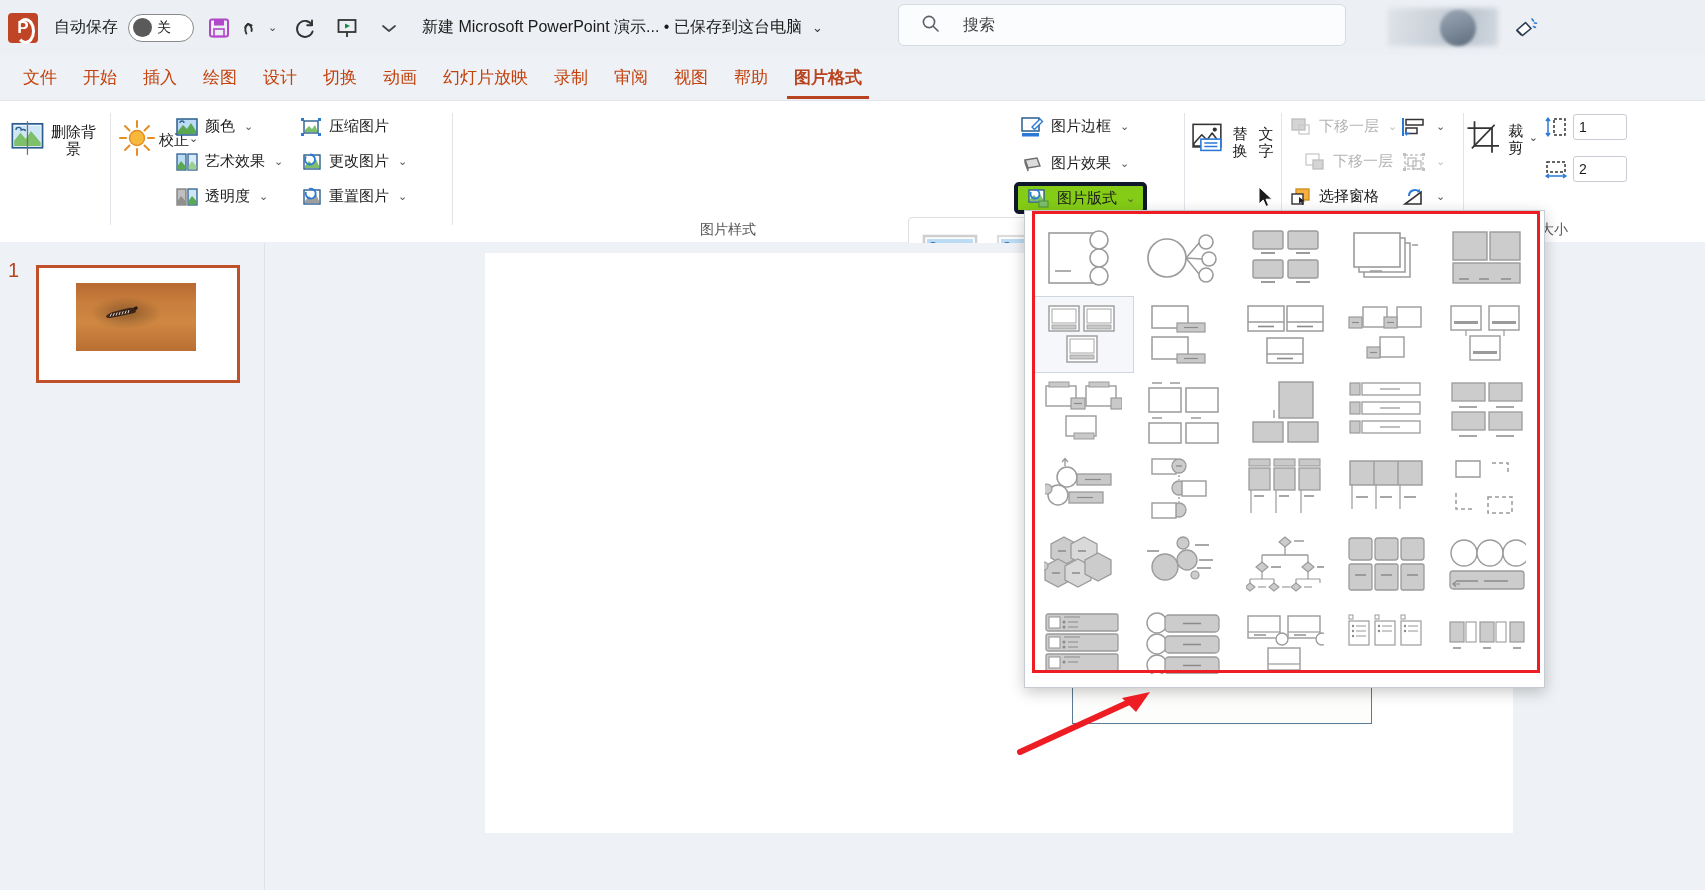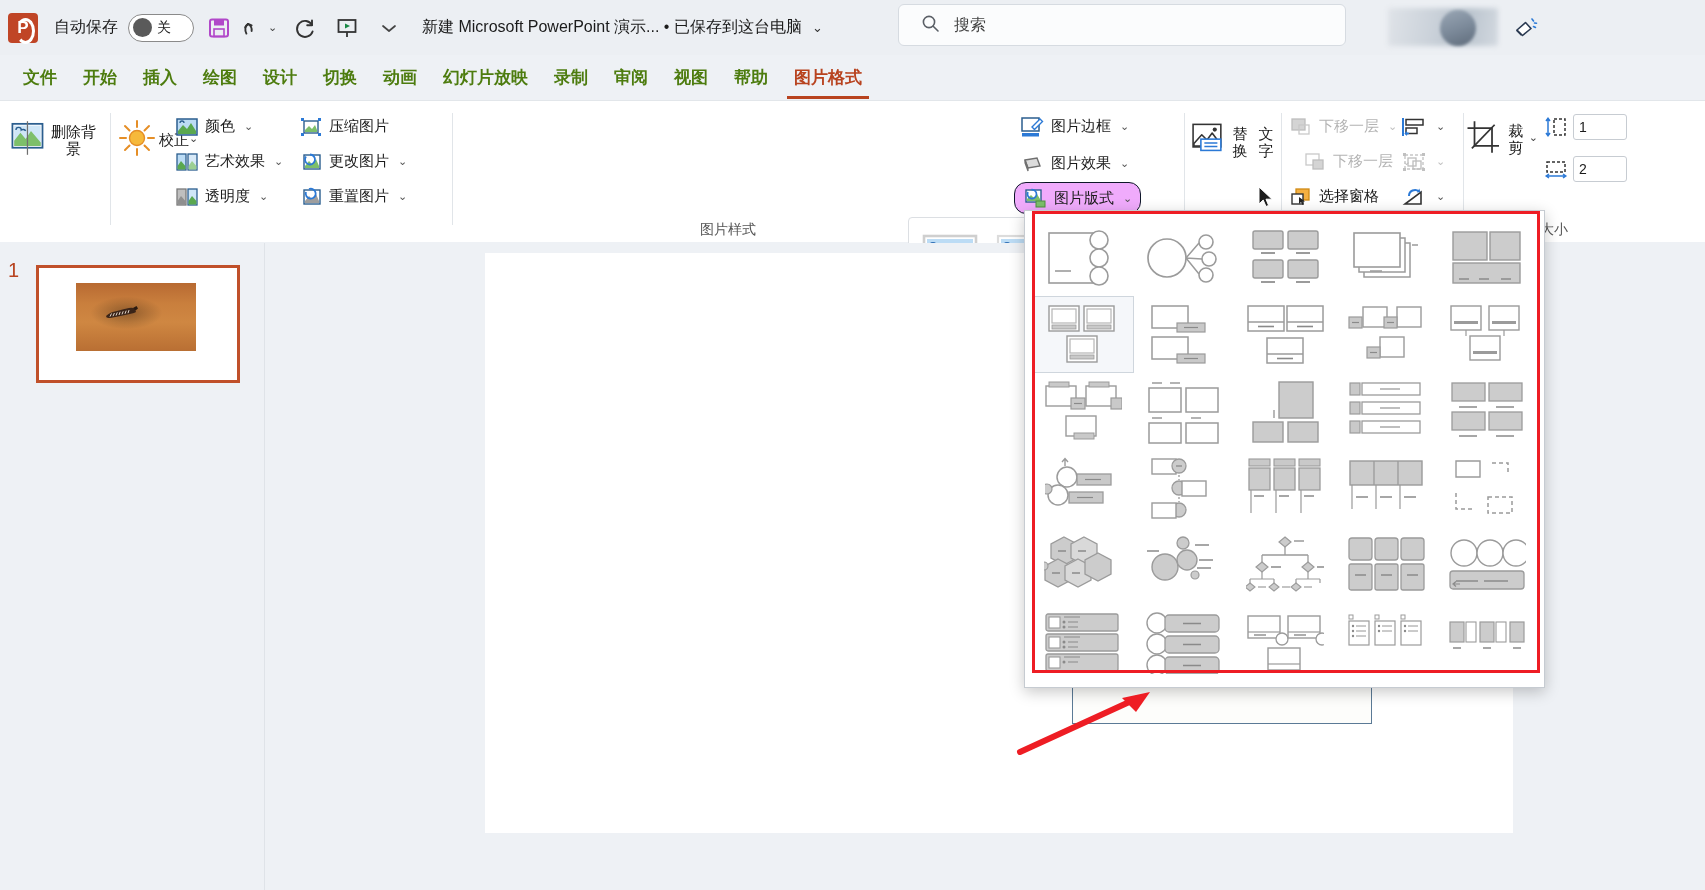--- a/index.html
+++ b/index.html
@@ -44,44 +44,43 @@
   .doc-title {
     margin-left: 16px; font-size: 16px; color: #1b1b1b; white-space: nowrap;
   }
   .title-caret { margin-left: 10px; font-size: 13px; color: #333; }
   .searchbar {
     position: absolute; left: 898px; top: 4px; width: 448px; height: 42px;
     background: #fbfcfd; border: 1px solid #d6dbe1; border-radius: 6px;
     display: flex; align-items: center; padding-left: 22px; gap: 14px;
   }
   .searchbar .sq { font-size: 16px; color: #5a5f66; }
-  .search-ph { font-size: 16px; color: #444; }
+  .search-ph { font-size: 16px; color: #444; margin-left: 9px; }
   .acct-blur {
     position: absolute; left: 1388px; top: 8px; width: 110px; height: 38px;
     background: linear-gradient(100deg,#dfe3e8 0%,#cbd2da 40%,#b9c3cd 68%,#d3d9e0 100%);
     filter: blur(2.5px); border-radius: 3px;
   }
   .acct-av {
     position: absolute; left: 1440px; top: 10px; width: 36px; height: 36px;
     border-radius: 50%;
     background: linear-gradient(160deg,#9aa7b5 0%,#7d8b9b 50%,#5e6b7a 100%);
     filter: blur(1.6px);
   }
   .megaphone { position: absolute; left: 1508px; top: 10px; width: 34px; height: 34px;
     display:flex;align-items:center;justify-content:center; }
 
   
   .tabs {
     position: absolute; left: 0; top: 55px; width: 1705px; height: 45px;
     background: #eef1f5; display: flex; align-items: center; padding-left: 10px;
   }
   .tab {
-    font-size: 17px; color: #4d7c0f; padding: 4px 13px; cursor: default;
+    font-size: 17px; color: #c2410c; padding: 4px 13px; cursor: default;
     white-space: nowrap;
-    font-weight: bold;
   }
   .tab.active {
     color: #b8431f; font-weight: bold; position: relative;
   }
   .tab.active::after {
     content: ""; position: absolute; left: 6px; right: 6px; bottom: -6px;
     height: 3px; background: #b8431f;
   }
 
   
@@ -104,21 +103,21 @@
   .bigbtn .mini-caret { font-size: 11px; color: #444; margin-top: 1px; }
 
   .smallbtn {
     display: flex; align-items: center; gap: 7px; height: 31px;
     padding: 0 4px; cursor: default; white-space: nowrap;
   }
   .smallbtn .lbl { font-size: 15px; color: #1b1b1b; }
   .smallbtn.disabled .lbl { color: #b3b3b3; }
   .smallbtn .cv { font-size: 11px; color: #555; margin-left: 2px; }
   .smallbtn.disabled .cv { color: #c0c0c0; }
-  .smallbtn.sel { background:#f0abfc; border:1px solid #0f172a; border-radius:12px; }
+  .smallbtn.sel { background:#84cc16; border:4px solid #0f172a; border-radius:5px; }
 
   
   .styles-box {
     position: absolute; left: 455px; top: 116px; width: 548px; height: 82px;
     border: 1px solid #dcdfe3; border-radius: 4px; background: #fff;
     display: flex; align-items: center; padding-left: 10px; gap: 12px; overflow: hidden;
   }
   .style-thumb { width: 62px; height: 54px; position: relative; }
   .sv { width: 100%; height: 100%; display: block; }
   .gal-scroll {

